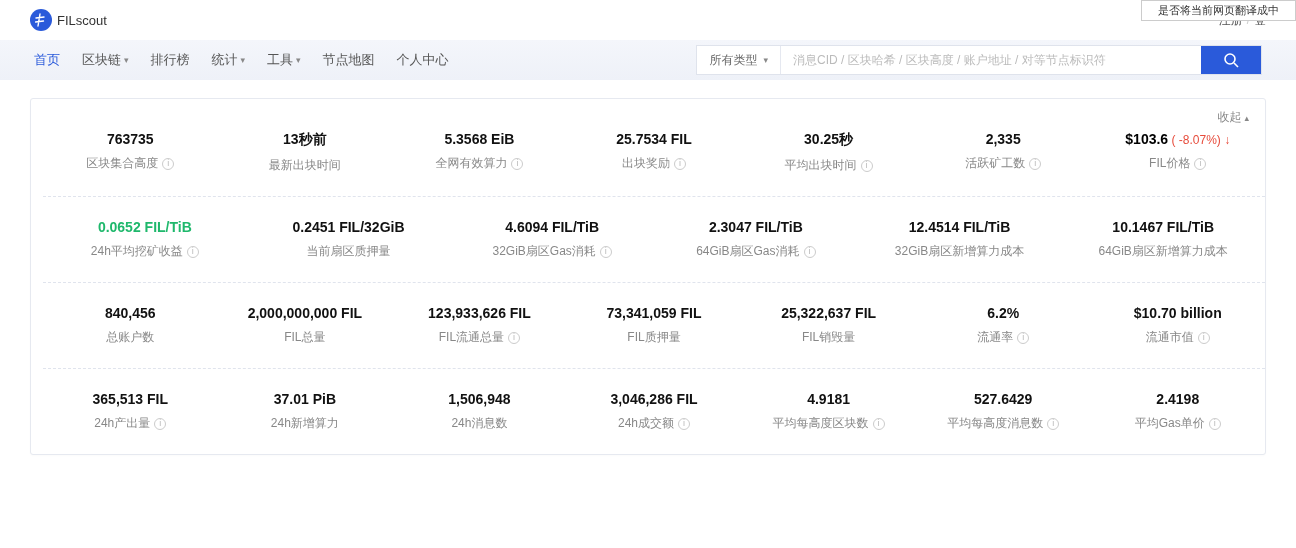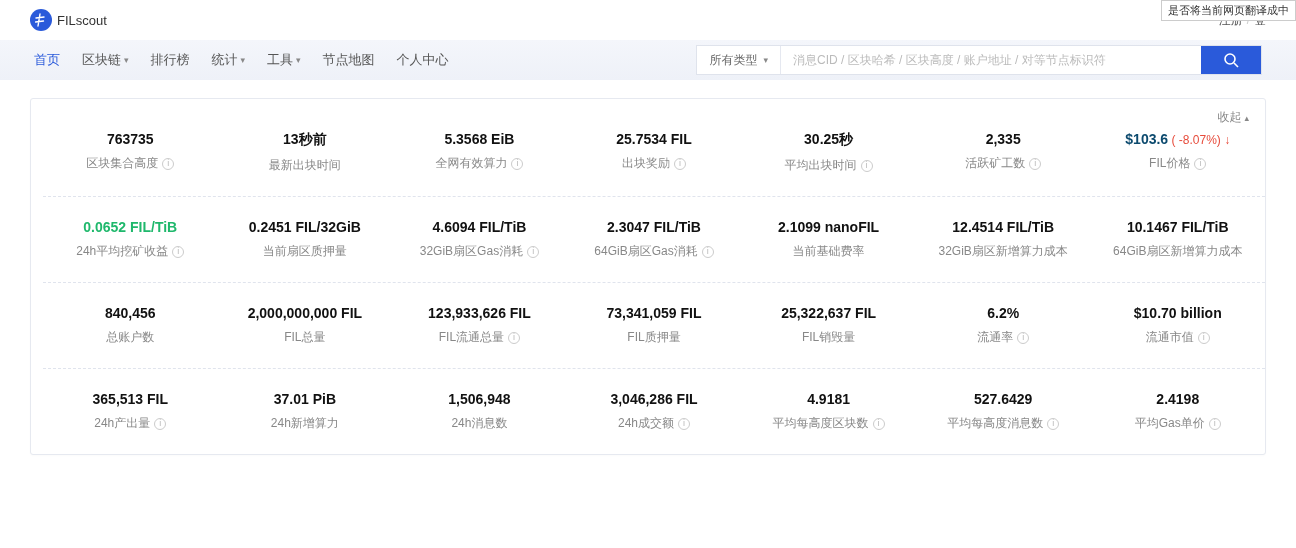--- a/index.html
+++ b/index.html
@@ -21,21 +21,21 @@
   .logo-circle {
     width: 22px; height: 22px; border-radius: 50%;
     background: #2a5ada; color: #fff; display: flex; align-items: center; justify-content: center;
     font-weight: bold; font-size: 13px;
   }
   .brand-name { font-size: 13px; color: #333; }
   .top-right { display: flex; align-items: center; gap: 4px; }
   .auth-link { color: #555; font-size: 12px; }
   .translate-prompt {
     position: absolute; right: 0; top: 0;
-    background: #fff; border: 1px solid #ccc; padding: 2px 6px;
+    background: #fff; border: 1px solid #ccc; padding: 2px 16px;
     font-size: 11px; color: #333; z-index: 10;
   }
   .navbar {
     display: flex; align-items: center; gap: 22px;
     padding: 0 34px; height: 40px;
     background: linear-gradient(to bottom, #f4f6fb, #eef1f8);
   }
   .nav-item { color: #555; font-size: 13px; cursor: pointer; display: flex; align-items: center; gap: 3px; }
   .nav-item.active { color: #2a5ada; }
   .chevron { font-size: 9px; color: #888; }
@@ -75,21 +75,21 @@
   .stats-row:last-child { border-bottom: none; }
   .stat-cell {
     flex: 1; text-align: center; padding: 0 8px;
   }
   .stat-value {
     font-size: 14px; color: #111; font-weight: 600;
     margin-bottom: 8px; white-space: nowrap;
   }
   .stat-value.green { color: #1fb86c; }
   .stat-value .pct { color: #e74c3c; font-weight: 400; font-size: 12px; }
-  .stat-value .price { color: #0c4a6e; margin-top: 6px; }
+  .stat-value .price { color: #000000; margin-top: 6px; }
   .stat-label {
     font-size: 12px; color: #888; display: inline-flex; align-items: center; gap: 4px;
     justify-content: center; white-space: nowrap;
   }
   .info-icon {
     display: inline-flex; width: 12px; height: 12px; border: 1px solid #ccc;
     border-radius: 50%; font-size: 9px; color: #bbb;
     align-items: center; justify-content: center; line-height: 1;
   }
   .sep { color: #ccc; }
@@ -193,23 +193,20 @@
               <span>当前扇区质押量</span>
             </div></div>
           <div class="stat-cell"><div class="stat-value">4.6094 FIL/TiB</div><div class="stat-label">
               <span>32GiB扇区Gas消耗</span>
               <span class="info-icon">i</span>
             </div></div>
           <div class="stat-cell"><div class="stat-value">2.3047 FIL/TiB</div><div class="stat-label">
               <span>64GiB扇区Gas消耗</span>
               <span class="info-icon">i</span>
             </div></div>
-          <div class="stat-cell"><div class="stat-value">2.1099 nanoFIL</div><div class="stat-label">
-              <span>当前基础费率</span>
-            </div></div>
           <div class="stat-cell"><div class="stat-value">12.4514 FIL/TiB</div><div class="stat-label">
               <span>32GiB扇区新增算力成本</span>
             </div></div>
           <div class="stat-cell"><div class="stat-value">10.1467 FIL/TiB</div><div class="stat-label">
               <span>64GiB扇区新增算力成本</span>
             </div></div>
         </div>
         <div class="stats-row">
           <div class="stat-cell"><div class="stat-value">840,456</div><div class="stat-label">
               <span>总账户数</span>

